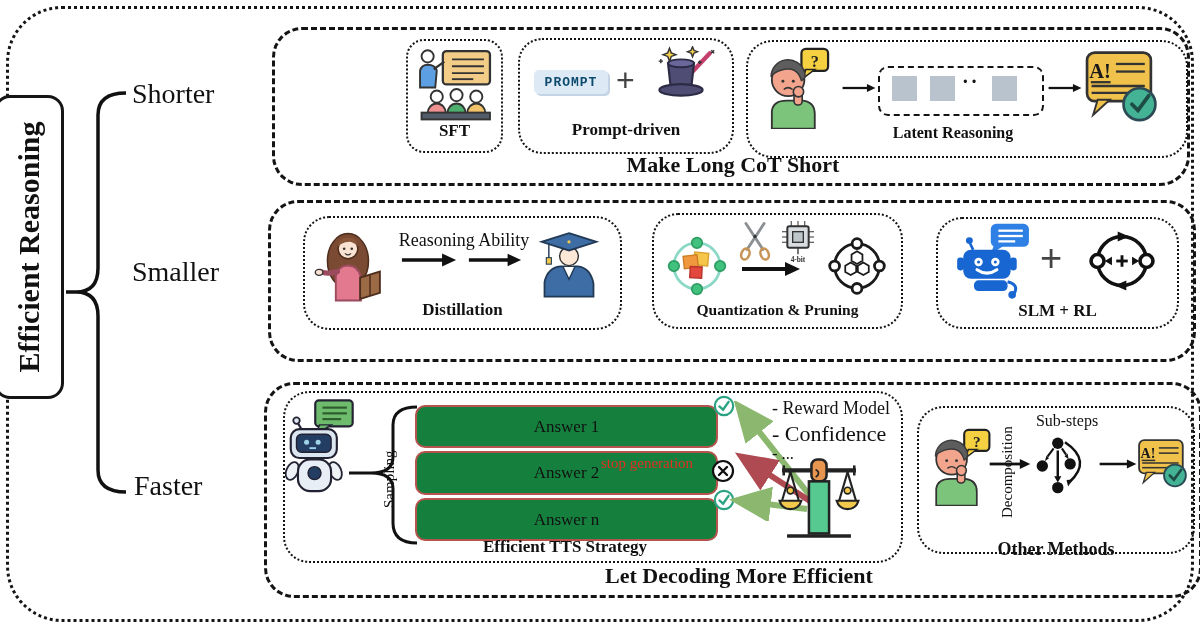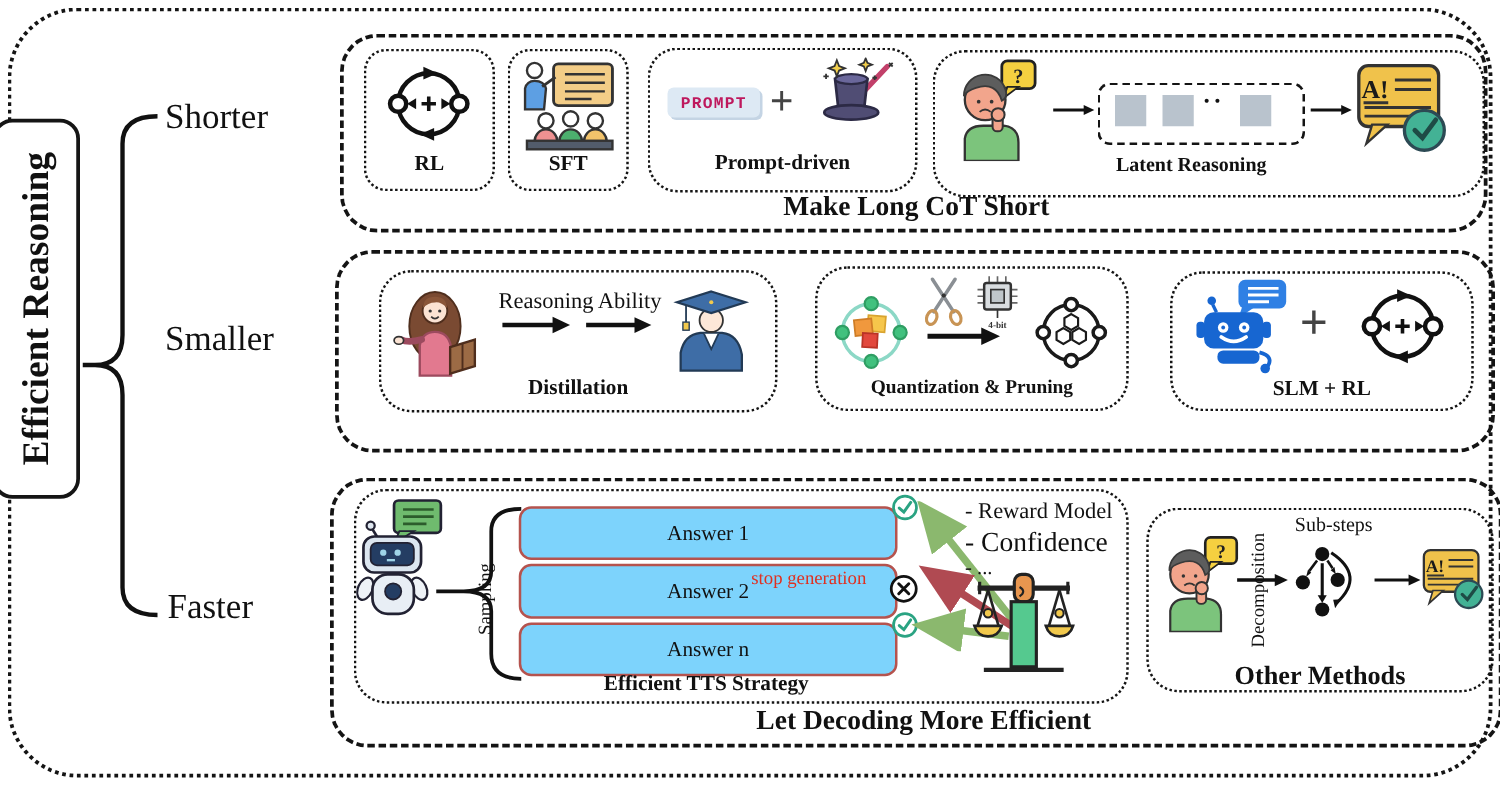--- a/index.html
+++ b/index.html
@@ -5,21 +5,21 @@
   html,body{margin:0;padding:0;background:#fff;}
   .canvas{position:relative;width:1200px;height:628px;background:#fff;overflow:hidden;
           font-family:"Liberation Serif",serif;color:#111;}
   .abs{position:absolute;}
   .outer{border:3px dotted #141414;border-radius:56px;}
   .sec{border:3px dashed #141414;border-radius:30px;}
   .ibox{border:2.5px dotted #141414;border-radius:18px;}
   .ttl{font-weight:bold;font-size:22px;text-align:center;white-space:nowrap;}
   .lbl{font-weight:bold;font-size:16px;text-align:center;white-space:nowrap;width:100%;left:0;}
   .branch{font-size:28px;white-space:nowrap;}
-  .ans{background:#7dd3fc;border:2.5px solid #b5534e;border-radius:10px;
+  .ans{background:#15803d;border:2.5px solid #b5534e;border-radius:10px;
        display:flex;align-items:center;justify-content:center;font-size:17px;}
   .vtext{writing-mode:vertical-rl;transform:rotate(180deg);font-size:15px;text-align:center;}
   .plus{font-size:32px;color:#444;font-family:"Liberation Sans",sans-serif;line-height:1;}
   svg{display:block;}
 </style>
 </head>
 <body>
 
 <div class="canvas">
 
@@ -82,26 +82,20 @@
     <path d="M60,8 Q32,8 32,30 L32,183 Q32,207 10,207 Q32,207 32,231 L32,385 Q32,407 60,407 M0,207 L10,207" fill="none" stroke="#111" stroke-width="3.5"></path>
   </svg>
 
   <div class="abs branch" style="left:132px;top:78px;">Shorter</div>
   <div class="abs branch" style="left:132px;top:256px;">Smaller</div>
   <div class="abs branch" style="left:134px;top:470px;">Faster</div>
 
   <div class="abs sec" style="left:272px;top:27px;width:912px;height:153px;">
     <div class="abs ttl" style="left:281px;top:122px;width:354px;">Make Long CoT Short</div>
 
-    <div class="abs ibox" style="left:16px;top:9px;width:101px;height:110px;">
-      <svg class="abs" style="left:14px;top:6px;" width="72" height="72">
-          <use href="#sym-rl"></use>
-        </svg>
-      <div class="abs lbl" style="top:80px;font-size:17px;">RL</div>
-    </div>
 
     <div class="abs ibox" style="left:131px;top:9px;width:93px;height:110px;">
       <svg class="abs" style="left:8px;top:7px;" width="78" height="76" viewBox="0 0 100 100">
         <rect x="34" y="4" width="62" height="44" rx="5" fill="#f3cd87" stroke="#333" stroke-width="3"></rect>
         <line x1="46" y1="15" x2="88" y2="15" stroke="#333" stroke-width="2.5"></line>
         <line x1="46" y1="24" x2="88" y2="24" stroke="#333" stroke-width="2.5"></line>
         <line x1="46" y1="33" x2="88" y2="33" stroke="#333" stroke-width="2.5"></line>
         <line x1="46" y1="41" x2="74" y2="41" stroke="#333" stroke-width="2.5"></line>
         <circle cx="14" cy="11" r="8" fill="#fff" stroke="#333" stroke-width="2.5"></circle>
         <path d="M4,52 L4,30 Q6,22 14,22 Q24,22 26,30 L24,52 Z" fill="#5d9fe3" stroke="#333" stroke-width="2.5"></path>
@@ -113,21 +107,21 @@
         <path d="M40,86 a12,13 0 0 1 24,0 z" fill="#4caf6e" stroke="#333" stroke-width="2.5"></path>
         <path d="M66,86 a12,13 0 0 1 24,0 z" fill="#f2c36b" stroke="#333" stroke-width="2.5"></path>
         <rect x="6" y="85" width="90" height="9" fill="#525c6b" stroke="#333" stroke-width="2.5"></rect>
       </svg>
       <div class="abs lbl" style="top:80px;font-size:17px;">SFT</div>
     </div>
 
     <div class="abs ibox" style="left:243px;top:8px;width:212px;height:112px;border-radius:24px;">
       <div class="abs" style="left:14px;top:30px;width:74px;height:24px;background:#dde9f4;border-radius:5px;box-shadow:2px 2px 0 #c4d4e4;
                   display:flex;align-items:center;justify-content:center;font-family:'Liberation Mono',monospace;
-                  font-weight:bold;font-size:13px;letter-spacing:1px;color:#be185d;">PROMPT</div>
+                  font-weight:bold;font-size:13px;letter-spacing:1px;color:#0c4a6e;">PROMPT</div>
       <div class="abs plus" style="left:96px;top:24px;">+</div>
       <svg class="abs" style="left:124px;top:6px;" width="74" height="72" viewBox="0 0 100 100">
         <line x1="58" y1="44" x2="90" y2="10" stroke="#c2406a" stroke-width="6" stroke-linecap="round"></line>
         <path d="M92,6 l4,4 m-4,0 l4,-4" stroke="#333" stroke-width="2"></path>
         <path d="M32,24 L68,24 L64,60 L36,60 Z" fill="#504d74" stroke="#2c2a45" stroke-width="3"></path>
         <ellipse cx="50" cy="24" rx="18" ry="5.5" fill="#6a679b" stroke="#2c2a45" stroke-width="2.5"></ellipse>
         <ellipse cx="50" cy="61" rx="30" ry="8" fill="#504d74" stroke="#2c2a45" stroke-width="3"></ellipse>
         <path d="M34,3 L36.5,9.5 L43,12 L36.5,14.5 L34,21 L31.5,14.5 L25,12 L31.5,9.5 Z" fill="#f2cf4c" stroke="#333" stroke-width="2"></path>
         <path d="M66,1 L68,6 L73,8 L68,10 L66,15 L64,10 L59,8 L64,6 Z" fill="#f2cf4c" stroke="#333" stroke-width="2"></path>
         <path d="M22,18 l0,6 m-3,-3 l6,0" stroke="#333" stroke-width="2"></path>
@@ -383,17 +377,17 @@
         <polygon points="20.5,41 27.5,41 24,47" fill="#111"></polygon>
         <path d="M31,8 Q58,26 35,47" fill="none" stroke="#111" stroke-width="2.4"></path>
         <polygon points="38.5,44 34,51 32.5,44.5" fill="#111"></polygon>
       </svg>
       <svg class="abs" style="left:180px;top:48px;" width="38" height="16">
           <use href="#sym-arrow"></use>
         </svg>
       <svg class="abs" style="left:218px;top:28px;" width="52" height="54">
           <use href="#sym-answer"></use>
         </svg>
-      <div class="abs lbl" style="top:120px;font-size:21px;">Other Methods</div>
+      <div class="abs lbl" style="top:131px;font-size:18px;">Other Methods</div>
     </div>
   </div>
 
 </div>
 
 </body></html>

